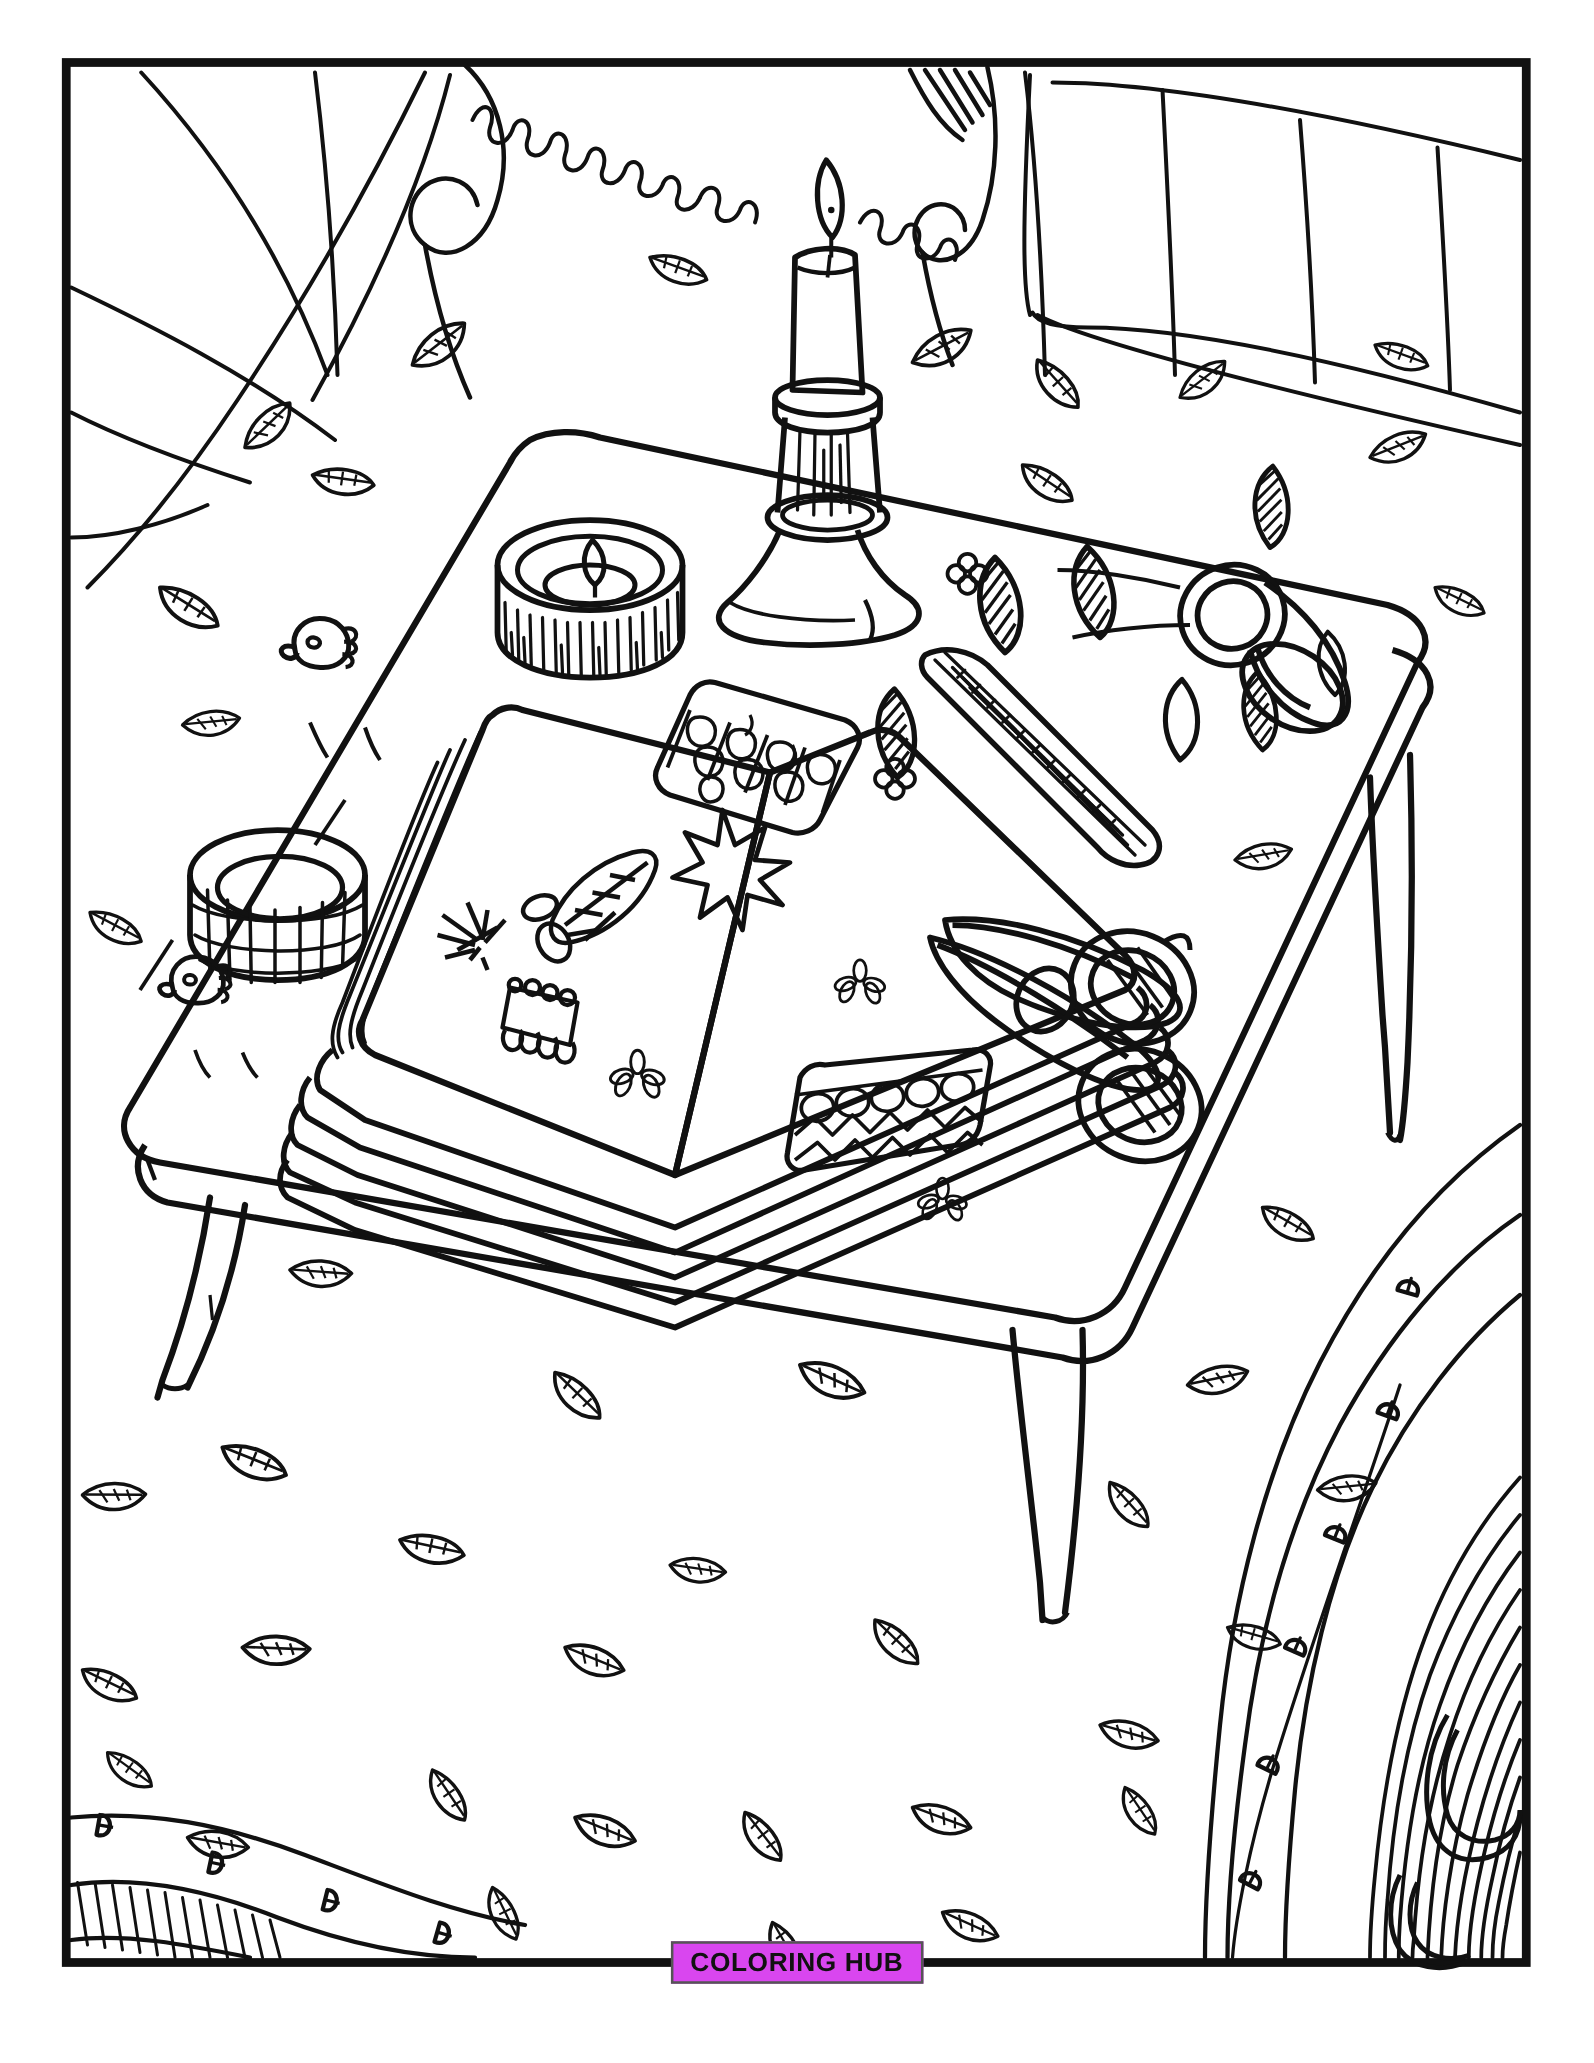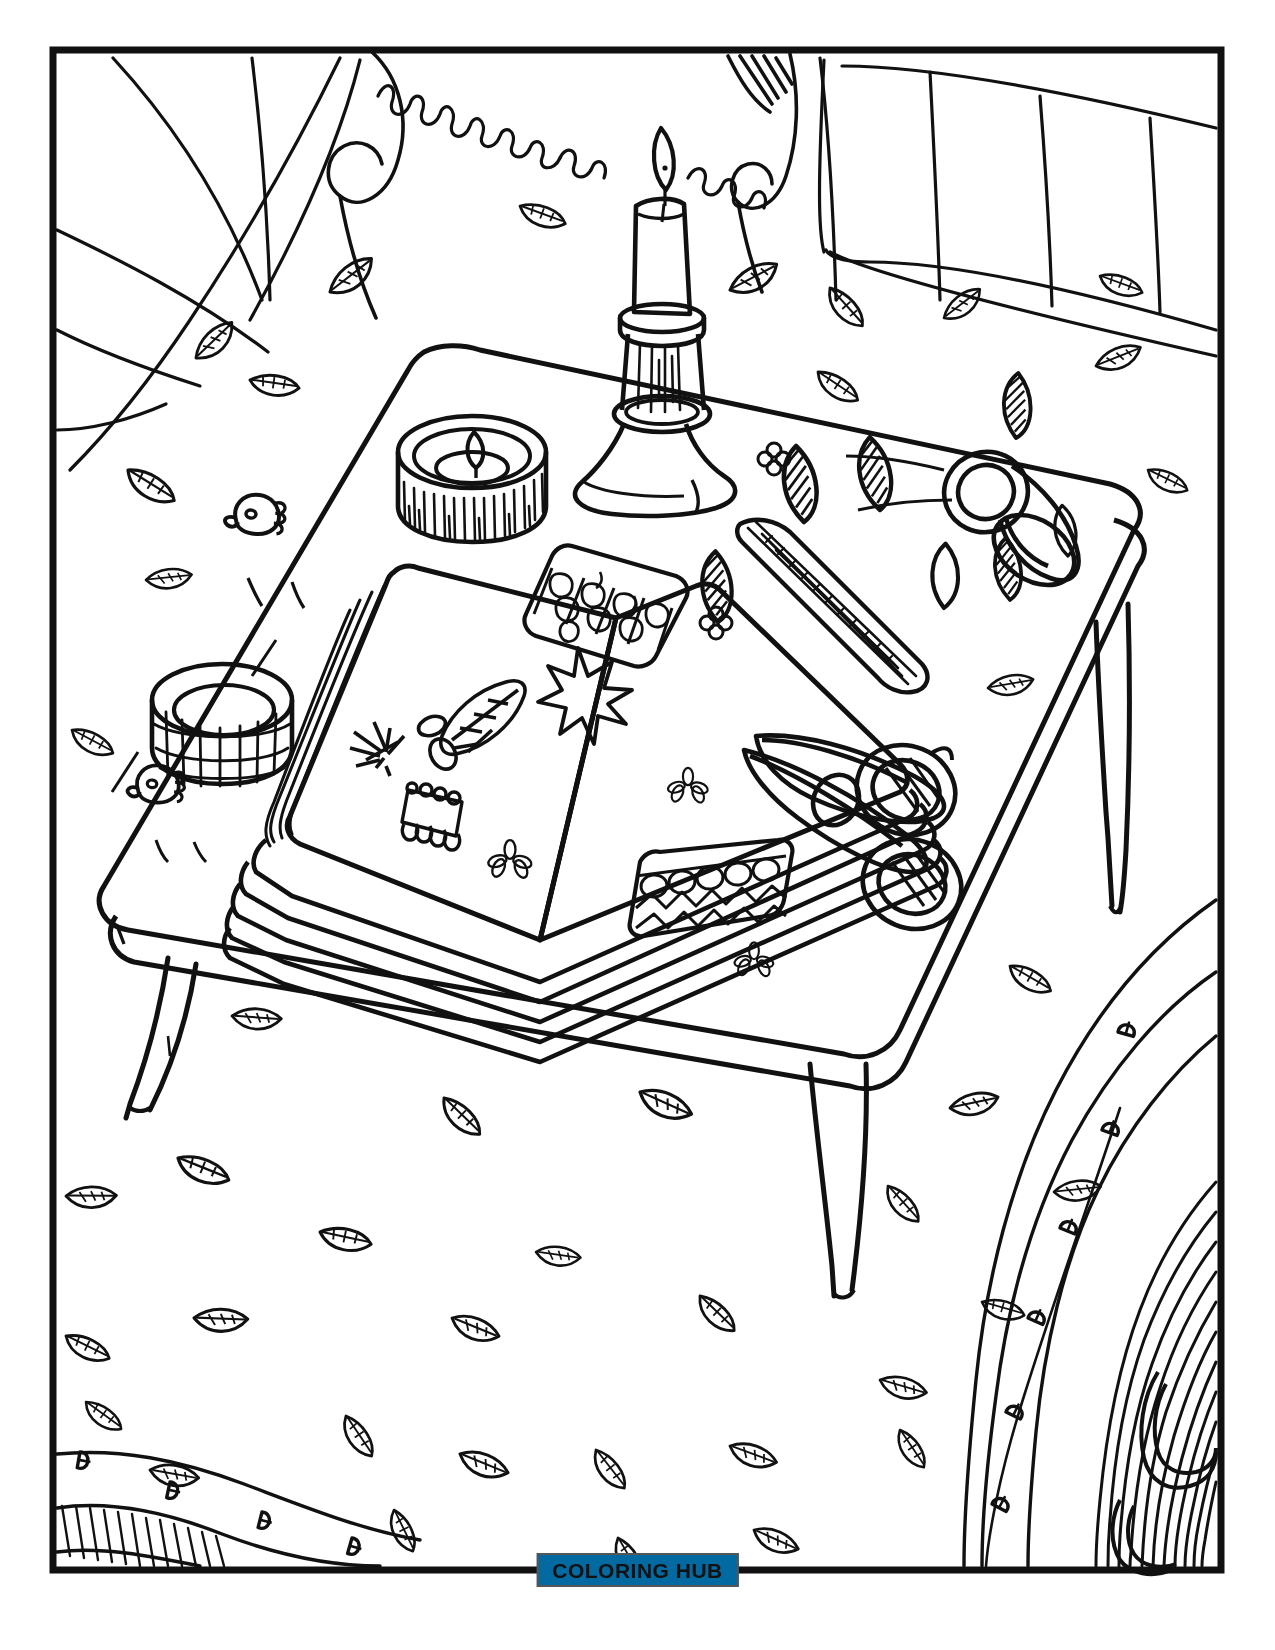--- a/index.html
+++ b/index.html
@@ -22,21 +22,21 @@
     top: 0;
     width: 1275px;
     height: 1650px;
     display: block;
   }
   .wm-box {
     position: absolute;
     left: 50%;
     top: 1570px;
     transform: translate(-50%, -50%);
-    background: #0369a1;
+    background: #d946ef;
     border: 2px solid #555555;
     padding: 5px 14px 4px 14px;
     z-index: 5;
   }
   .wm-text {
     font-family: "Liberation Sans", sans-serif;
     font-weight: 700;
     font-size: 21px;
     letter-spacing: 0.5px;
     color: #111111;

